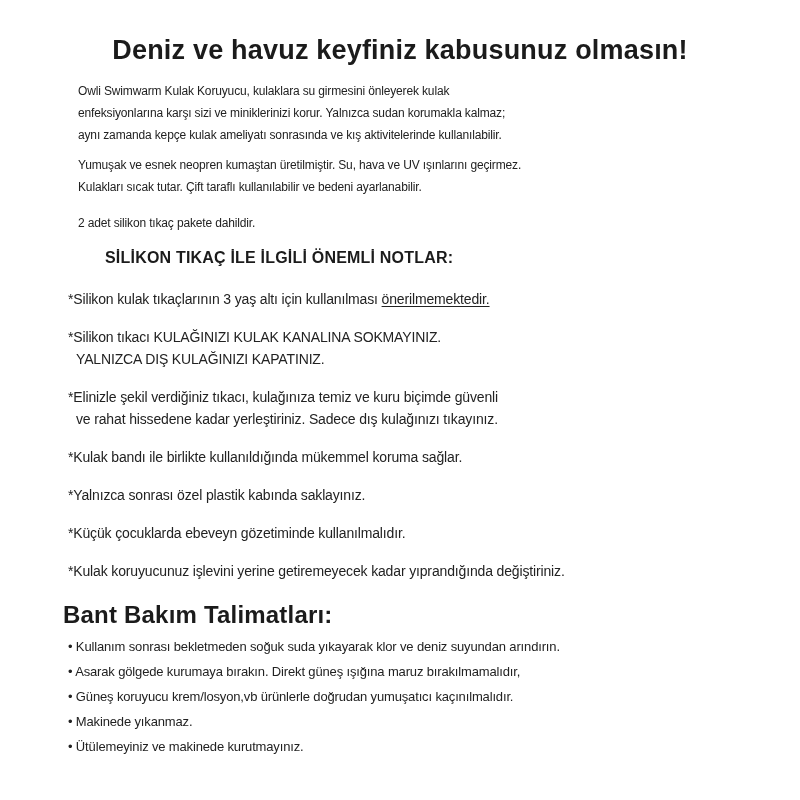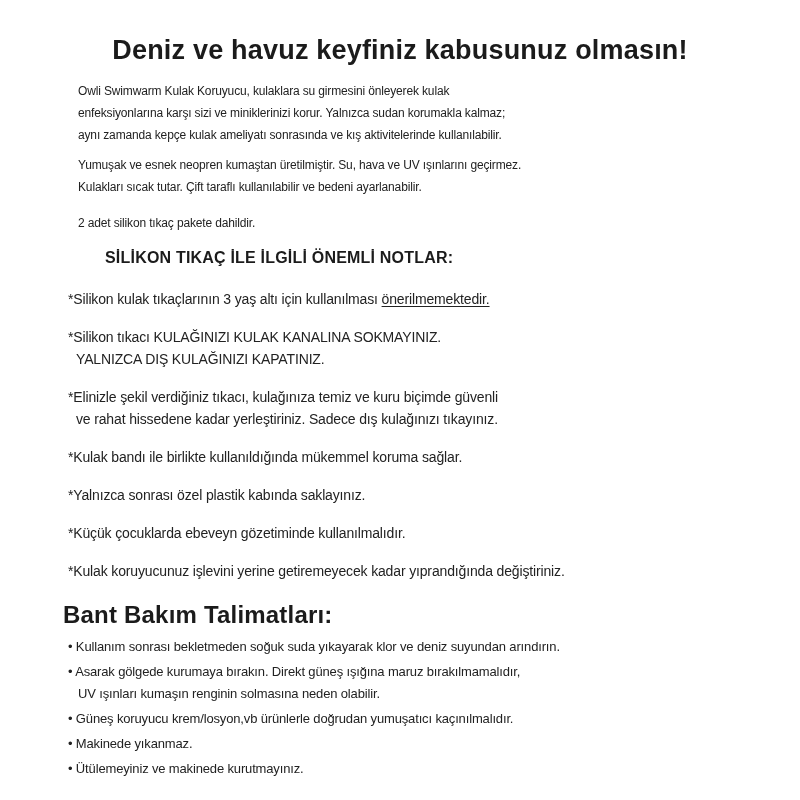--- a/index.html
+++ b/index.html
@@ -130,21 +130,20 @@
   </div>
 
   <h2 class="section-heading h3">Bant Bakım Talimatları:</h2>
 
   <div class="care-list">
     <div class="care-item">
       <div class="line">• Kullanım sonrası bekletmeden soğuk suda yıkayarak klor ve deniz suyundan arındırın.</div>
     </div>
     <div class="care-item">
       <div class="line">• Asarak gölgede kurumaya bırakın. Direkt güneş ışığına maruz bırakılmamalıdır,</div>
-      <div class="line cont">UV ışınları kumaşın renginin solmasına neden olabilir.</div>
     </div>
     <div class="care-item">
       <div class="line">• Güneş koruyucu krem/losyon,vb ürünlerle doğrudan yumuşatıcı kaçınılmalıdır.</div>
     </div>
     <div class="care-item">
       <div class="line">• Makinede yıkanmaz.</div>
     </div>
     <div class="care-item">
       <div class="line">• Ütülemeyiniz ve makinede kurutmayınız.</div>
     </div>

